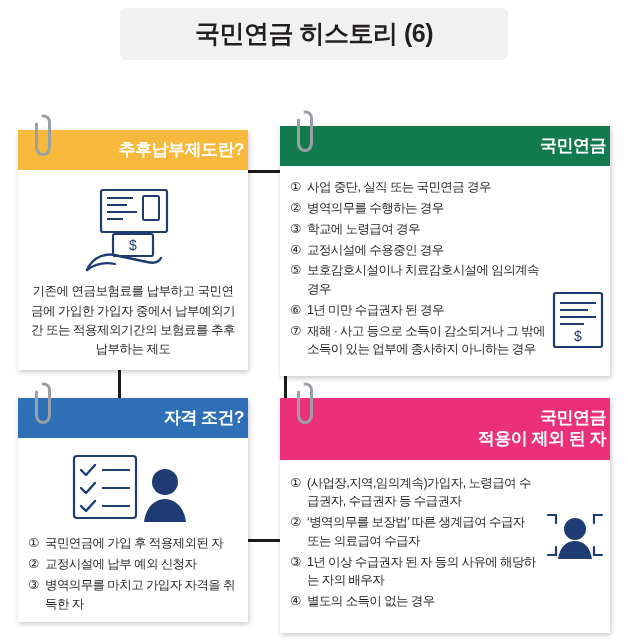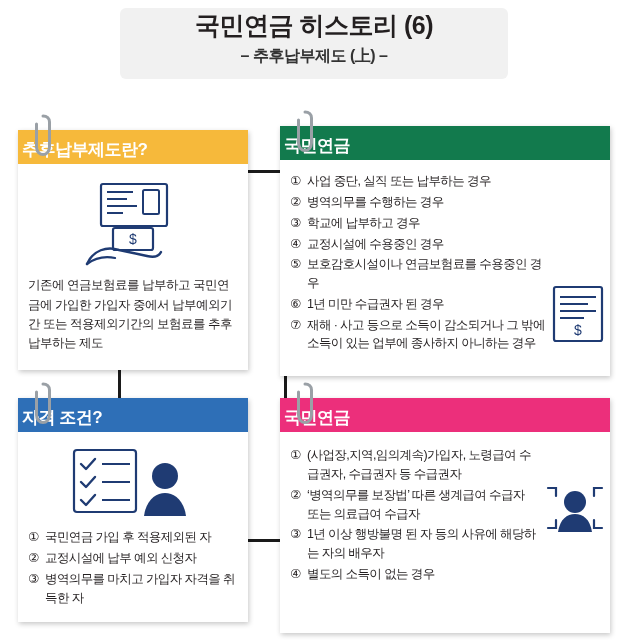--- a/index.html
+++ b/index.html
@@ -22,21 +22,21 @@
   }
 
   
   .title-wrap {
     position: absolute;
     left: 120px;
     top: 8px;
     width: 388px;
     background: #f1f1f1;
     border-radius: 6px;
-    padding: 2px 0 12px 0;
+    padding: 10px 0 12px 0;
     text-align: center;
   }
   .title-main {
     font-size: 25px;
     font-weight: bold;
     letter-spacing: -0.5px;
     color: #231f20;
     line-height: 1.2;
   }
   .title-sub {
@@ -53,26 +53,26 @@
     background: #1a1a1a;
   }
 
   
   .card {
     position: absolute;
     background: #ffffff;
     box-shadow: 1px 2px 5px rgba(0,0,0,0.22);
   }
   .card-header {
-    text-align: left;
+    text-align: right;
     color: #ffffff;
     font-weight: bold;
     letter-spacing: -0.5px;
     line-height: 1.25;
-    padding: 9px 4px 4px 4px;
+    padding: 9px 4px 10px 4px;
   }
   .card-body {
     position: relative;
     padding: 8px 10px 10px 10px;
     box-sizing: border-box;
   }
 
   
   .clip {
     position: absolute;
@@ -88,20 +88,21 @@
   #card-intro .card-header { background: #f6b93b; font-size: 17px; }
   #card-exempt { left: 280px; top: 126px; width: 330px; height: 250px; }
   #card-exempt .card-header { background: #127a4d; font-size: 17px; }
   #card-qual { left: 18px; top: 398px; width: 230px; height: 224px; }
   #card-qual .card-header { background: #2e6fb7; font-size: 17px; }
   #card-excluded { left: 280px; top: 398px; width: 330px; height: 235px; }
   #card-excluded .card-header { background: #ec2f7b; font-size: 17px; }
 
   
   .center-text {
+    text-align: center;
     font-size: 12.5px;
     line-height: 1.55;
     letter-spacing: -0.5px;
     color: #231f20;
   }
   ol.numlist {
     list-style: none;
     margin: 0;
     padding: 0;
     font-size: 12.5px;
@@ -132,21 +133,20 @@
     position: absolute;
   }
 </style>
 </head>
 <body>
 
 <div id="page">
 
   <div class="title-wrap">
     <div class="title-main">국민연금 히스토리 (6)</div>
-    <div class="title-sub">– 추후납부제도 (上) –</div>
   </div>
 
   <div class="connector" style="left:118px; top:170px; width:165px; height:3px;"></div>
   <div class="connector" style="left:118px; top:370px; width:3px; height:62px;"></div>
   <div class="connector" style="left:246px; top:539px; width:40px; height:3px;"></div>
   <div class="connector" style="left:284px; top:376px; width:3px; height:166px;"></div>
 
   <div class="card" id="card-intro">
     <svg class="clip" viewBox="0 0 18 44">
       <path d="M9 2 C13 2 15.5 4.5 15.5 8 L15.5 33 C15.5 37.5 12.5 40.5 9 40.5 C5.5 40.5 2.5 37.5 2.5 33 L2.5 10" fill="none" stroke="#9aa0a6" stroke-width="3" stroke-linecap="round"></path>
@@ -173,37 +173,37 @@
     <svg class="clip" viewBox="0 0 18 44">
       <path d="M9 2 C13 2 15.5 4.5 15.5 8 L15.5 33 C15.5 37.5 12.5 40.5 9 40.5 C5.5 40.5 2.5 37.5 2.5 33 L2.5 10" fill="none" stroke="#9aa0a6" stroke-width="3" stroke-linecap="round"></path>
     </svg>
     <div class="card-header">
       <div>국민연금</div>
     </div>
     <div class="card-body" style="padding-top:12px;">
       <ol class="numlist" style="width:262px;">
         <li>
           <span class="num">①</span>
-          <span class="txt">사업 중단, 실직 또는 납부하는 경우</span>
+          <span class="txt">사업 중단, 실직 또는 국민연금 경우</span>
         </li>
         <li>
           <span class="num">②</span>
           <span class="txt">병역의무를 수행하는 경우</span>
         </li>
         <li>
           <span class="num">③</span>
-          <span class="txt">학교에 납부하고 경우</span>
+          <span class="txt">학교에 노령급여 경우</span>
         </li>
         <li>
           <span class="num">④</span>
           <span class="txt">교정시설에 수용중인 경우</span>
         </li>
         <li>
           <span class="num">⑤</span>
-          <span class="txt">보호감호시설이나 연금보험료를 수용중인 경우</span>
+          <span class="txt">보호감호시설이나 치료감호시설에 임의계속 경우</span>
         </li>
         <li>
           <span class="num">⑥</span>
           <span class="txt">1년 미만 수급권자 된 경우</span>
         </li>
         <li>
           <span class="num">⑦</span>
           <span class="txt">재해 · 사고 등으로 소득이 감소되거나 그 밖에 소득이 있는 업부에 종사하지 아니하는 경우</span>
         </li>
       </ol>
@@ -231,54 +231,55 @@
         <path d="M13 36 l5 5 l9 -10" fill="none" stroke="#1f3b73" stroke-width="2.4" stroke-linecap="round" stroke-linejoin="round"></path>
         <line x1="34" y1="36" x2="62" y2="36" stroke="#1f3b73" stroke-width="2"></line>
         <path d="M13 54 l5 5 l9 -10" fill="none" stroke="#1f3b73" stroke-width="2.4" stroke-linecap="round" stroke-linejoin="round"></path>
         <line x1="34" y1="54" x2="62" y2="54" stroke="#1f3b73" stroke-width="2"></line>
         <circle cx="97" cy="30" r="13" fill="#1f3b73"></circle>
         <path d="M76 70 C78 54 88 47 97 47 C106 47 116 54 118 70 Z" fill="#1f3b73"></path>
       </svg>
       <ol class="numlist">
         <li>
           <span class="num">①</span>
-          <span class="txt">국민연금 가입 후 적용제외된 자</span>
+          <span class="txt">국민연금에 가입 후 적용제외된 자</span>
         </li>
         <li>
           <span class="num">②</span>
           <span class="txt">교정시설에 납부 예외 신청자</span>
         </li>
         <li>
           <span class="num">③</span>
           <span class="txt">병역의무를 마치고 가입자 자격을 취득한 자</span>
         </li>
       </ol>
     </div>
   </div>
 
   <div class="card" id="card-excluded">
     <svg class="clip" viewBox="0 0 18 44">
       <path d="M9 2 C13 2 15.5 4.5 15.5 8 L15.5 33 C15.5 37.5 12.5 40.5 9 40.5 C5.5 40.5 2.5 37.5 2.5 33 L2.5 10" fill="none" stroke="#9aa0a6" stroke-width="3" stroke-linecap="round"></path>
     </svg>
     <div class="card-header">
       <div>국민연금</div>
+      <div>적용이 제외 된 자</div>
     </div>
     <div class="card-body" style="padding-top:14px;">
       <ol class="numlist" style="width:248px;">
         <li>
           <span class="num">①</span>
           <span class="txt">(사업장,지역,임의계속)가입자, 노령급여 수급권자, 수급권자 등 수급권자</span>
         </li>
         <li>
           <span class="num">②</span>
           <span class="txt">‘병역의무를 보장법’ 따른 생계급여 수급자 또는 의료급여 수급자</span>
         </li>
         <li>
           <span class="num">③</span>
-          <span class="txt">1년 이상 행방불명 된 자 등의 사유에 해당하는 자의 배우자</span>
+          <span class="txt">1년 이상 수급권자 된 자 등의 사유에 해당하는 자의 배우자</span>
         </li>
         <li>
           <span class="num">④</span>
           <span class="txt">별도의 소득이 없는 경우</span>
         </li>
       </ol>
       <svg class="illus illus-abs" width="62" height="56" viewBox="0 0 62 56" style="right:4px; bottom:60px;">
         <circle cx="31" cy="22" r="11" fill="#1f3b73"></circle>
         <path d="M14 52 C16 39 23 34 31 34 C39 34 46 39 48 52 Z" fill="#1f3b73"></path>
         <path d="M4 8 l8 0 l0 8" fill="none" stroke="#1f3b73" stroke-width="2.2" stroke-linecap="round"></path>

